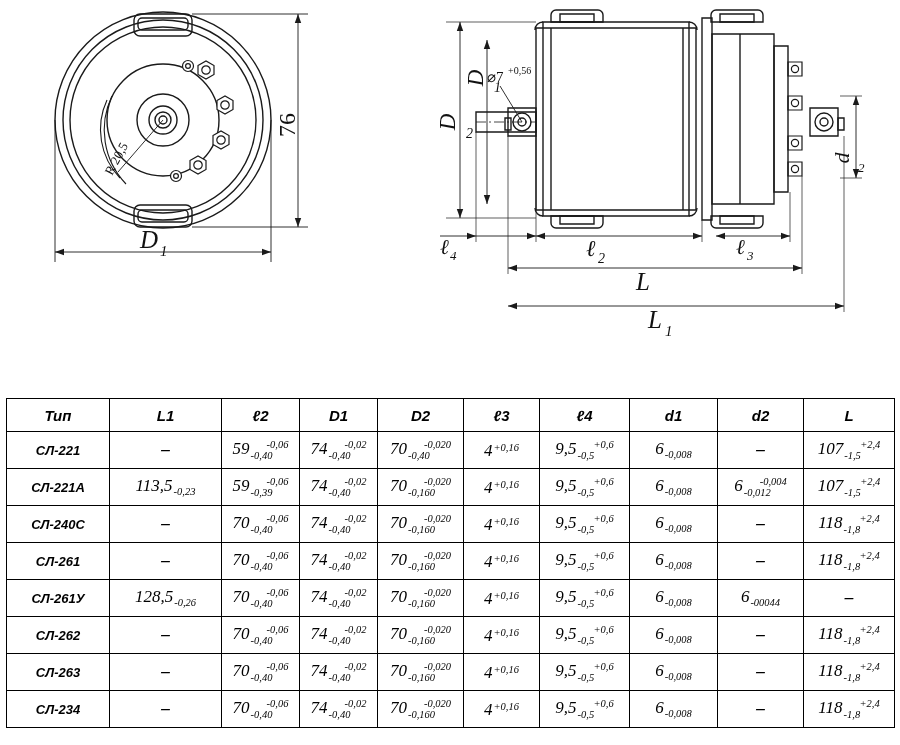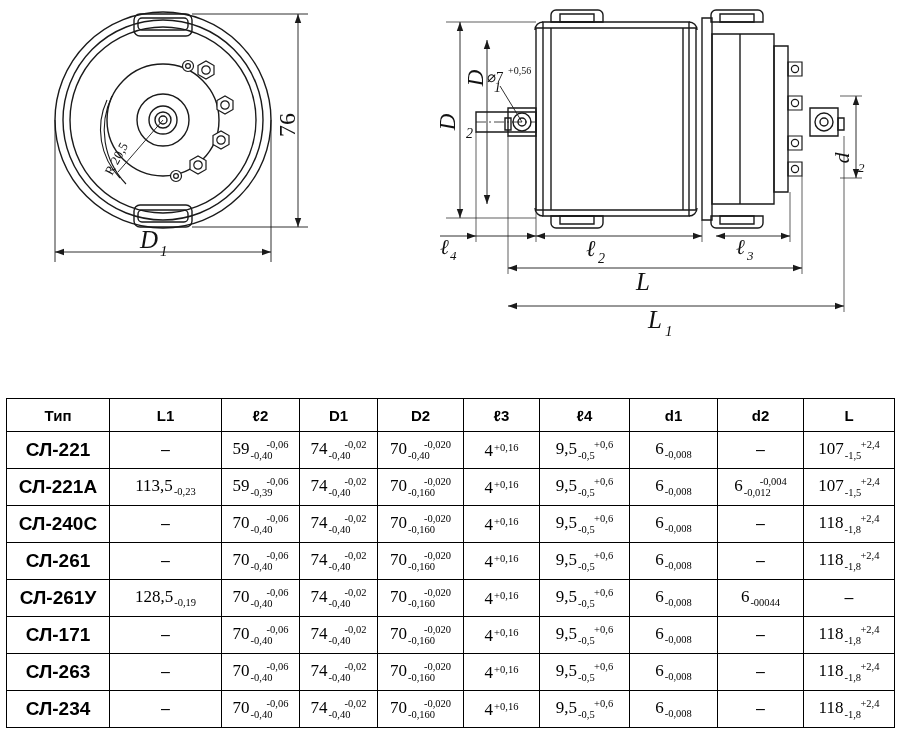--- a/index.html
+++ b/index.html
@@ -24,38 +24,39 @@
   #table-area {
     position: absolute;
     left: 6px;
     top: 398px;
     width: 888px;
   }
   table.spec {
     border-collapse: collapse;
     width: 888px;
     table-layout: fixed;
+    font-style: italic;
   }
   table.spec th, table.spec td {
     border: 1px solid #000;
     text-align: center;
     vertical-align: middle;
     padding: 0;
     height: 36px;
     font-size: 15px;
     font-family: "Liberation Sans", sans-serif;
   }
   table.spec th {
     font-weight: bold;
     font-size: 15px;
     height: 32px;
   }
   table.spec td.type-cell {
     font-weight: bold;
-    font-size: 19px;
+    font-size: 13px;
   }
   .valwrap {
     display: inline-block;
     position: relative;
     white-space: nowrap;
     line-height: 1;
   }
   .base {
     font-size: 17px;
     font-family: "Liberation Serif", serif;
@@ -369,32 +370,32 @@
           <td><span class="valwrap"><span class="base">74</span><span class="tol"><span class="up">-0,02</span><span class="dn">-0,40</span></span></span></td>
           <td><span class="valwrap"><span class="base">70</span><span class="tol"><span class="up">-0,020</span><span class="dn">-0,160</span></span></span></td>
           <td><span class="valwrap"><span class="base">4</span><span class="tol sup">+0,16</span></span></td>
           <td><span class="valwrap"><span class="base">9,5</span><span class="tol"><span class="up">+0,6</span><span class="dn">-0,5</span></span></span></td>
           <td><span class="valwrap"><span class="base">6</span><span class="tol single">-0,008</span></span></td>
           <td><span class="dash">–</span></td>
           <td><span class="valwrap"><span class="base">118</span><span class="tol"><span class="up">+2,4</span><span class="dn">-1,8</span></span></span></td>
         </tr>
         <tr>
           <td class="type-cell">СЛ-261У</td>
-          <td><span class="valwrap"><span class="base">128,5</span><span class="tol single">-0,19</span></span></td>
+          <td><span class="valwrap"><span class="base">128,5</span><span class="tol single">-0,26</span></span></td>
           <td><span class="valwrap"><span class="base">70</span><span class="tol"><span class="up">-0,06</span><span class="dn">-0,40</span></span></span></td>
           <td><span class="valwrap"><span class="base">74</span><span class="tol"><span class="up">-0,02</span><span class="dn">-0,40</span></span></span></td>
           <td><span class="valwrap"><span class="base">70</span><span class="tol"><span class="up">-0,020</span><span class="dn">-0,160</span></span></span></td>
           <td><span class="valwrap"><span class="base">4</span><span class="tol sup">+0,16</span></span></td>
           <td><span class="valwrap"><span class="base">9,5</span><span class="tol"><span class="up">+0,6</span><span class="dn">-0,5</span></span></span></td>
           <td><span class="valwrap"><span class="base">6</span><span class="tol single">-0,008</span></span></td>
           <td><span class="valwrap"><span class="base">6</span><span class="tol single">-00044</span></span></td>
           <td><span class="dash">–</span></td>
         </tr>
         <tr>
-          <td class="type-cell">СЛ-171</td>
+          <td class="type-cell">СЛ-262</td>
           <td><span class="dash">–</span></td>
           <td><span class="valwrap"><span class="base">70</span><span class="tol"><span class="up">-0,06</span><span class="dn">-0,40</span></span></span></td>
           <td><span class="valwrap"><span class="base">74</span><span class="tol"><span class="up">-0,02</span><span class="dn">-0,40</span></span></span></td>
           <td><span class="valwrap"><span class="base">70</span><span class="tol"><span class="up">-0,020</span><span class="dn">-0,160</span></span></span></td>
           <td><span class="valwrap"><span class="base">4</span><span class="tol sup">+0,16</span></span></td>
           <td><span class="valwrap"><span class="base">9,5</span><span class="tol"><span class="up">+0,6</span><span class="dn">-0,5</span></span></span></td>
           <td><span class="valwrap"><span class="base">6</span><span class="tol single">-0,008</span></span></td>
           <td><span class="dash">–</span></td>
           <td><span class="valwrap"><span class="base">118</span><span class="tol"><span class="up">+2,4</span><span class="dn">-1,8</span></span></span></td>
         </tr>

